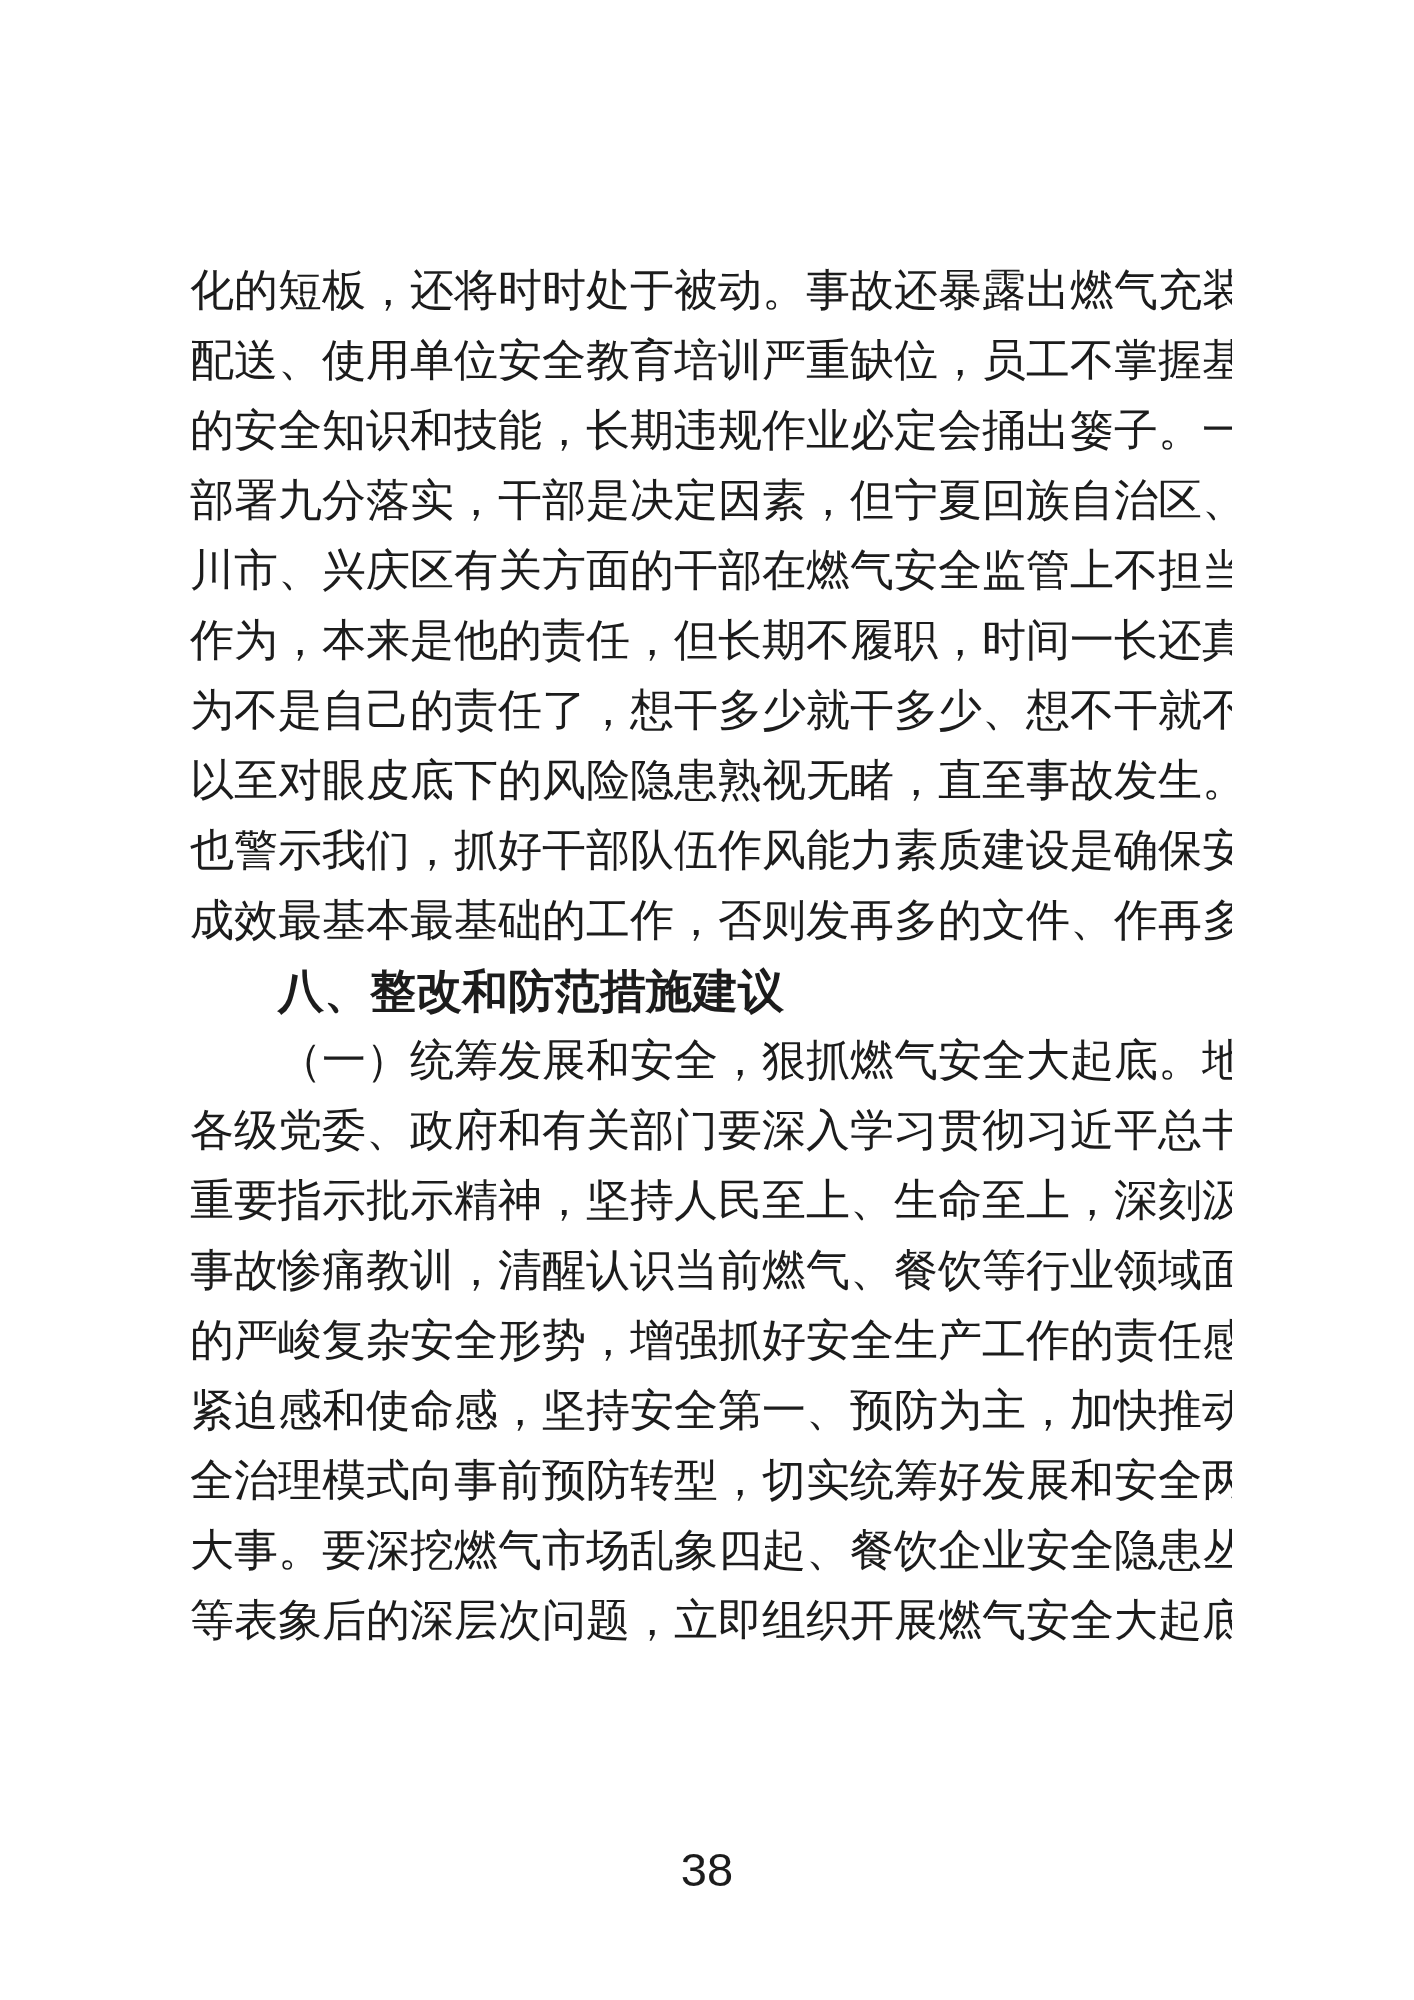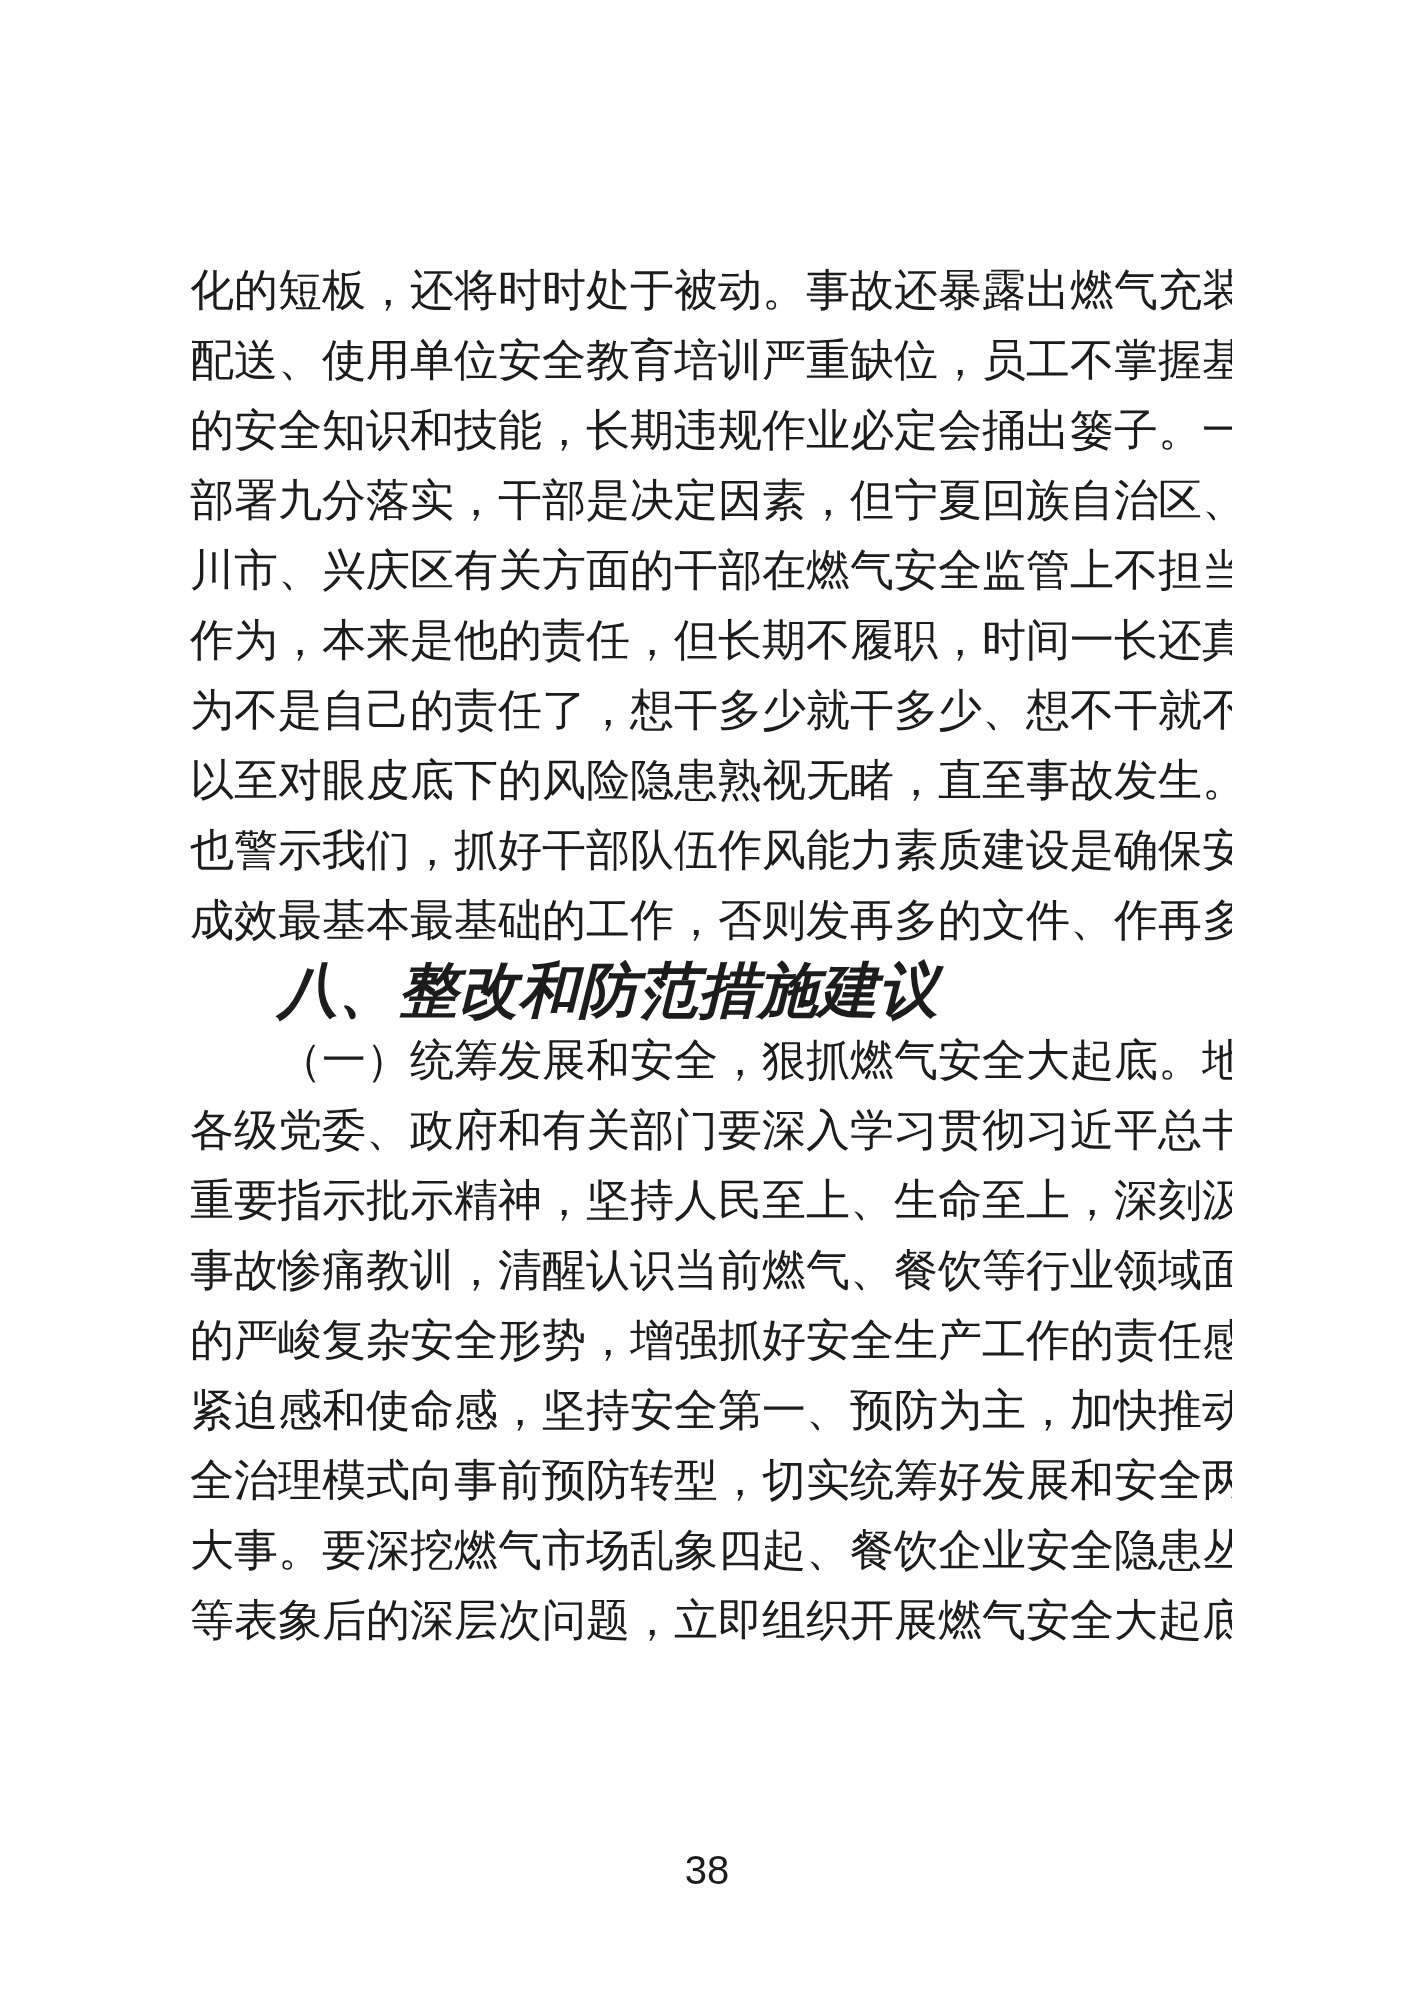--- a/index.html
+++ b/index.html
@@ -34,38 +34,37 @@
   .line.short {
     text-align: left;
     text-align-last: left;
   }
   .indent {
     padding-left: 88px;
   }
   .heading {
     font-family: "Liberation Sans", sans-serif;
     font-weight: bold;
-    font-size: 60px;
+    font-size: 46px;
     text-align: right;
     text-align-last: left;
-    font-style: italic;
   }
   .lead-bold {
     font-weight: normal;
   }
   .pagenum {
     position: absolute;
     top: 1840px;
     left: 0;
     width: 100%;
     height: 60px;
     line-height: 60px;
     text-align: center;
     font-family: "Liberation Sans", sans-serif;
-    font-size: 40px;
+    font-size: 47px;
     color: #1c1c1c;
   }
 </style>
 </head>
 <body>
 
 <div class="page">
   <div class="textblock">
 
     <div class="line">化的短板，还将时时处于被动。事故还暴露出燃气充装、</div>

